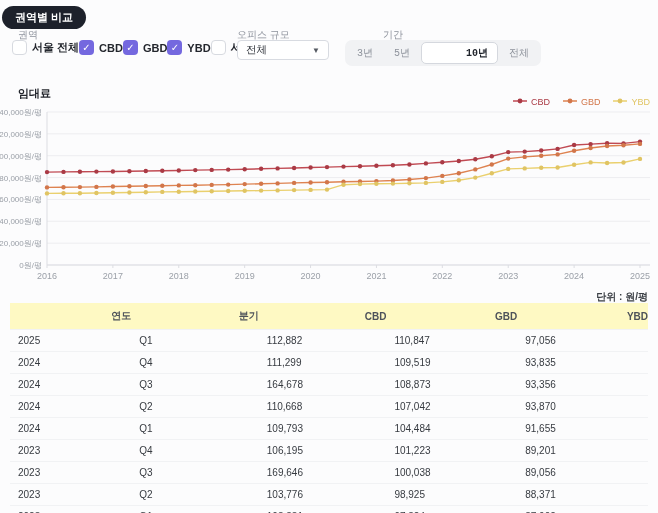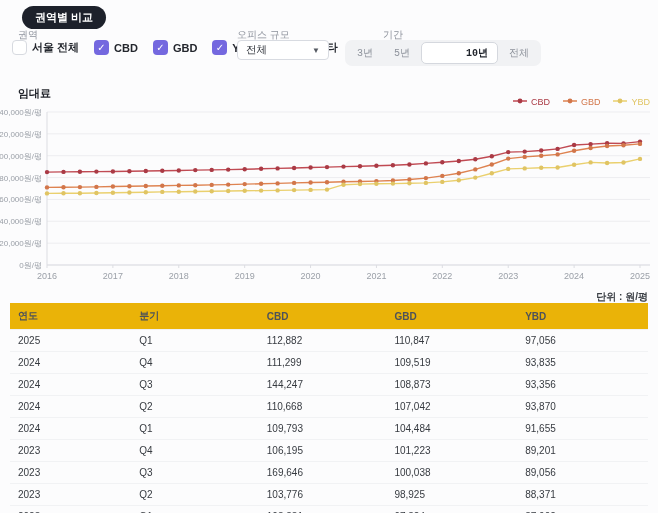--- a/index.html
+++ b/index.html
@@ -4,30 +4,30 @@
 <style>
   * { margin:0; padding:0; box-sizing:border-box; }
   html,body { width:658px; height:513px; overflow:hidden; }
   body {
     position:relative;
     background:#fcfcfd;
     font-family:"Liberation Sans","DejaVu Sans",sans-serif;
     color:#2b2f36;
   }
   
-  .tabs { position:absolute; top:6px; left:22px; display:flex; gap:6px; }
+  .tabs { position:absolute; top:6px; left:2px; display:flex; gap:6px; }
   .tab { padding:4px 13px; border-radius:999px; font-size:11px; font-weight:bold; cursor:pointer; }
   .tab.active { background:#1d212b; color:#ffffff; }
   .tab.inactive { background:#f1f2f5; color:#9aa0ab; }
   
   .flt-label { position:absolute; font-size:10px; color:#8b909a; }
   #region-label { top:28px; left:18px; }
   #office-label { top:28px; left:237px; }
   #period-label { top:28px; left:347px;margin-left:36px; }
-  .checkbox-row { position:absolute; top:40px; left:12px; display:flex; align-items:center; gap:15px; }
+  .checkbox-row { position:absolute; top:40px; left:12px; display:flex; align-items:center; gap:0; }
   .cb-item { display:flex; align-items:center; gap:5px; cursor:pointer; }
   .cb-box { width:15px; height:15px; border-radius:4px; display:flex; align-items:center; justify-content:center; }
   .cb-box.checked { background:#7468df; color:#fff; font-size:10px; line-height:1; }
   .cb-box.unchecked { background:#fff; border:1.5px solid #d7dae0; }
   .cb-label { font-size:11px; font-weight:bold; color:#23262d; }
   .select-box {
     position:absolute; top:40px; left:237px; width:92px; height:20px;
     background:#fff; border:1px solid #d8dbe1; border-radius:4px;
     display:flex; align-items:center; justify-content:space-between;
     padding:0 8px; font-size:10.5px; color:#2b2f36; cursor:pointer;
@@ -45,21 +45,21 @@
   .legend-item { display:flex; align-items:center; gap:4px; font-size:9px; }
   #chart-svg { position:absolute; top:100px; left:0; }
   .grid-line { stroke:#ededf0; stroke-width:1; }
   .axis-line { stroke:#dcdde2; stroke-width:1; }
   .tick-text { font-size:8px; fill:#9ba0a8; }
   .xtick-text { font-size:9px; fill:#9ba0a8; }
   
   #unit-label { position:absolute; top:290px; right:10px; font-size:10px; font-weight:bold; color:#3c4046; }
   .table-wrap { position:absolute; top:303px; left:10px; width:638px; }
   table { width:100%; border-collapse:collapse; table-layout:fixed; }
-  th { background:#eab308; font-size:10px; font-weight:bold; color:#4d525a; text-align:left; padding:6px 0 6px 8px; }
+  th { background:#fef9c3; font-size:10px; font-weight:bold; color:#4d525a; text-align:right; padding:6px 0 6px 8px; }
   td { font-size:10px; color:#363a40; text-align:left; padding:5px 0 5px 8px; border-top:1px solid #f1f2f4; }
   tr:last-child td { border-bottom:1px solid #f1f2f4; }
   col.c1{width:19%} col.c2{width:20%} col.c3{width:20%} col.c4{width:20.5%} col.c5{width:20.5%}
 </style>
 </head>
 <body>
 
 <div class="tabs" id="tabs">
     <div class="tab active">권역별 비교</div>
   </div>
@@ -315,21 +315,21 @@
         <tr>
           <td>2024</td>
           <td>Q4</td>
           <td>111,299</td>
           <td>109,519</td>
           <td>93,835</td>
         </tr>
         <tr>
           <td>2024</td>
           <td>Q3</td>
-          <td>144,247</td>
+          <td>164,678</td>
           <td>108,873</td>
           <td>93,356</td>
         </tr>
         <tr>
           <td>2024</td>
           <td>Q2</td>
           <td>110,668</td>
           <td>107,042</td>
           <td>93,870</td>
         </tr>

